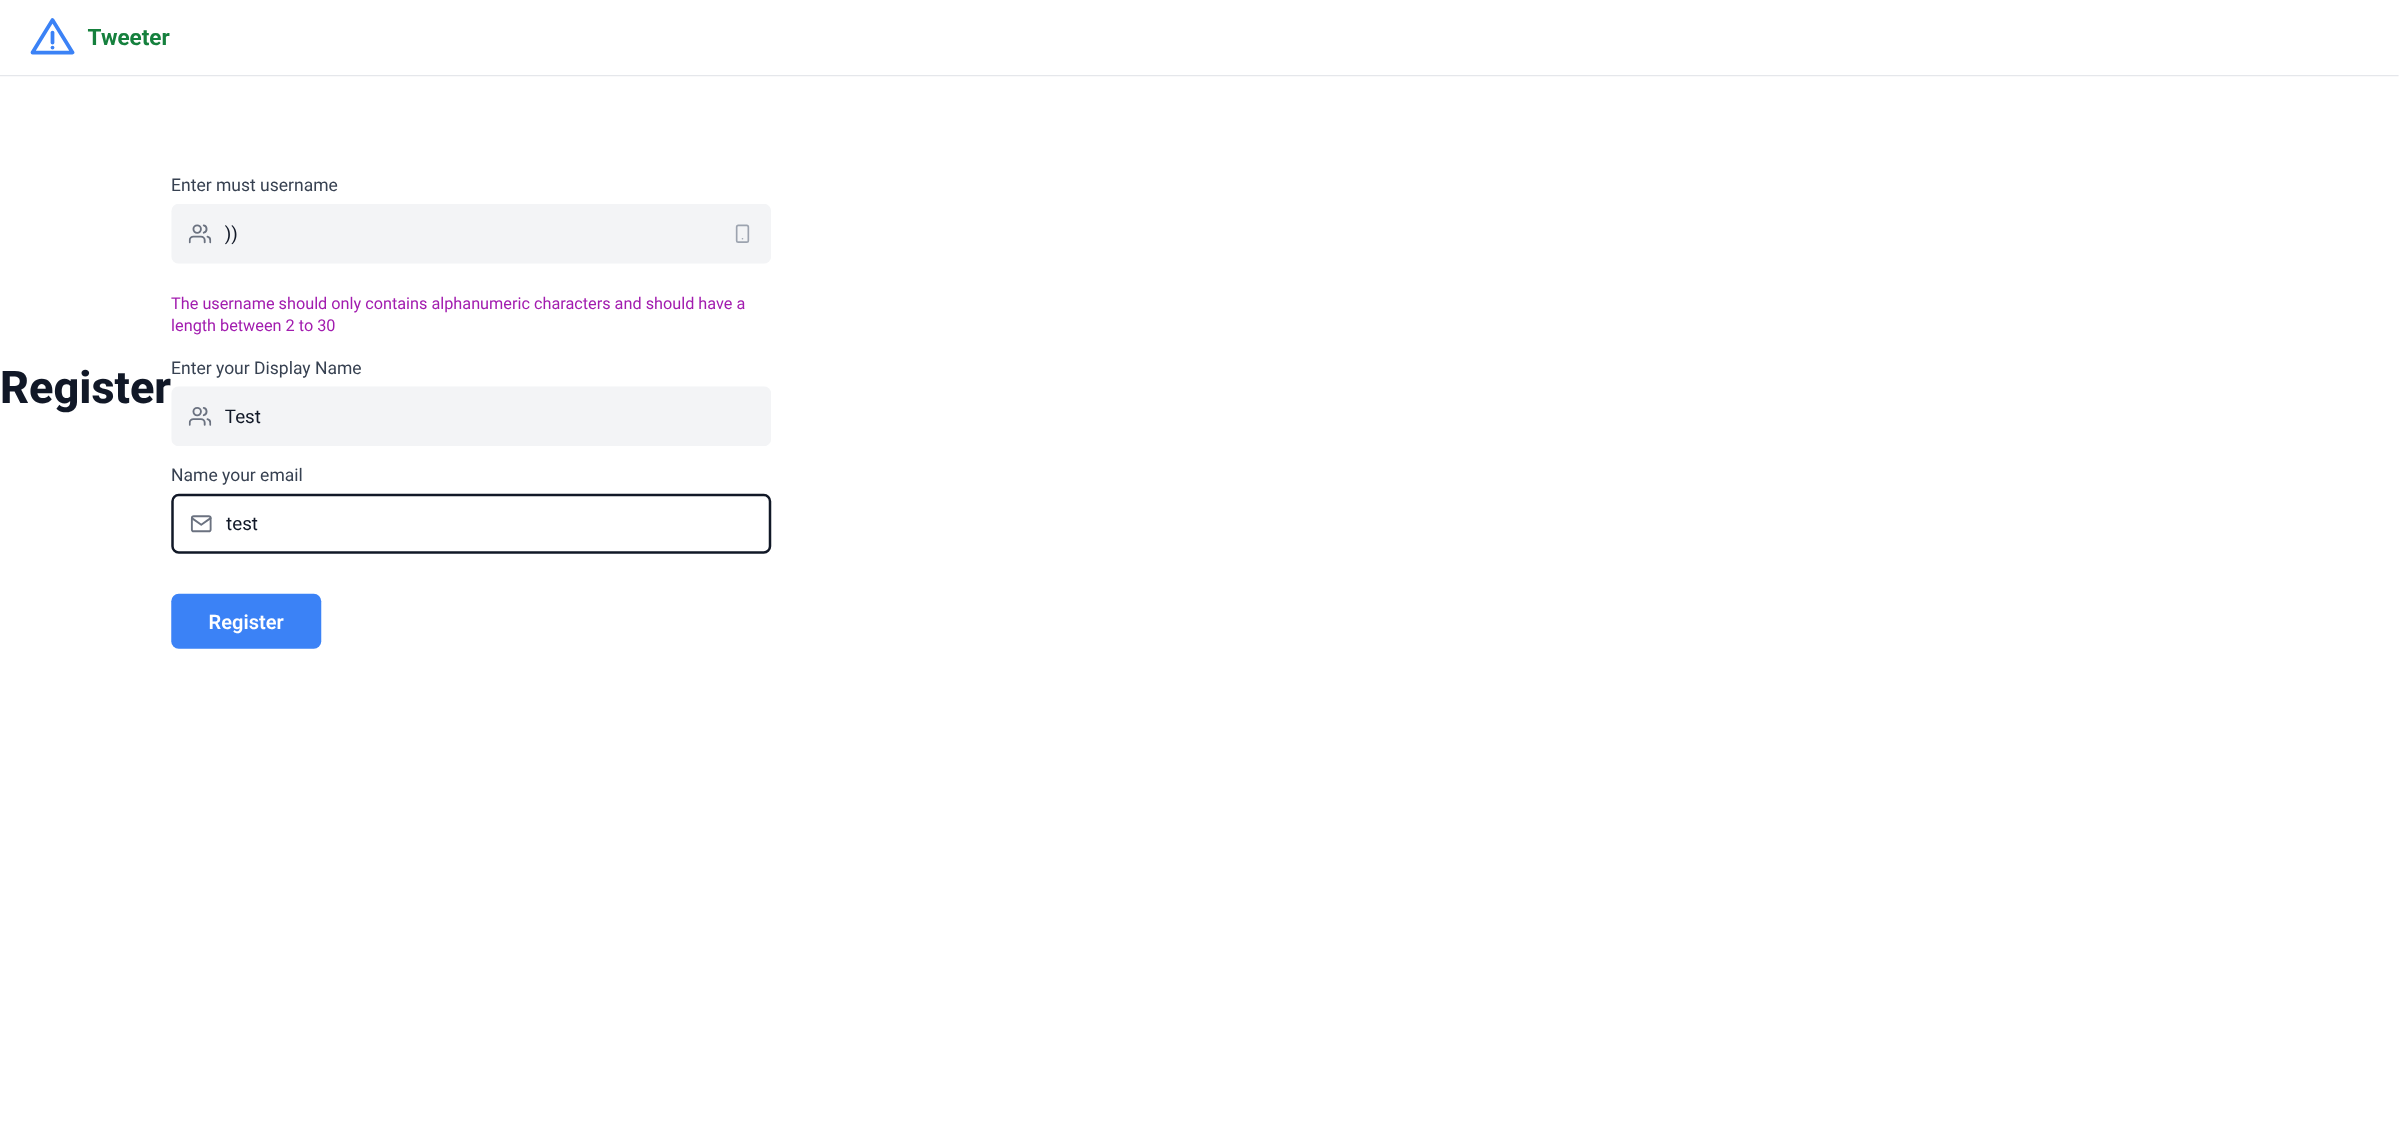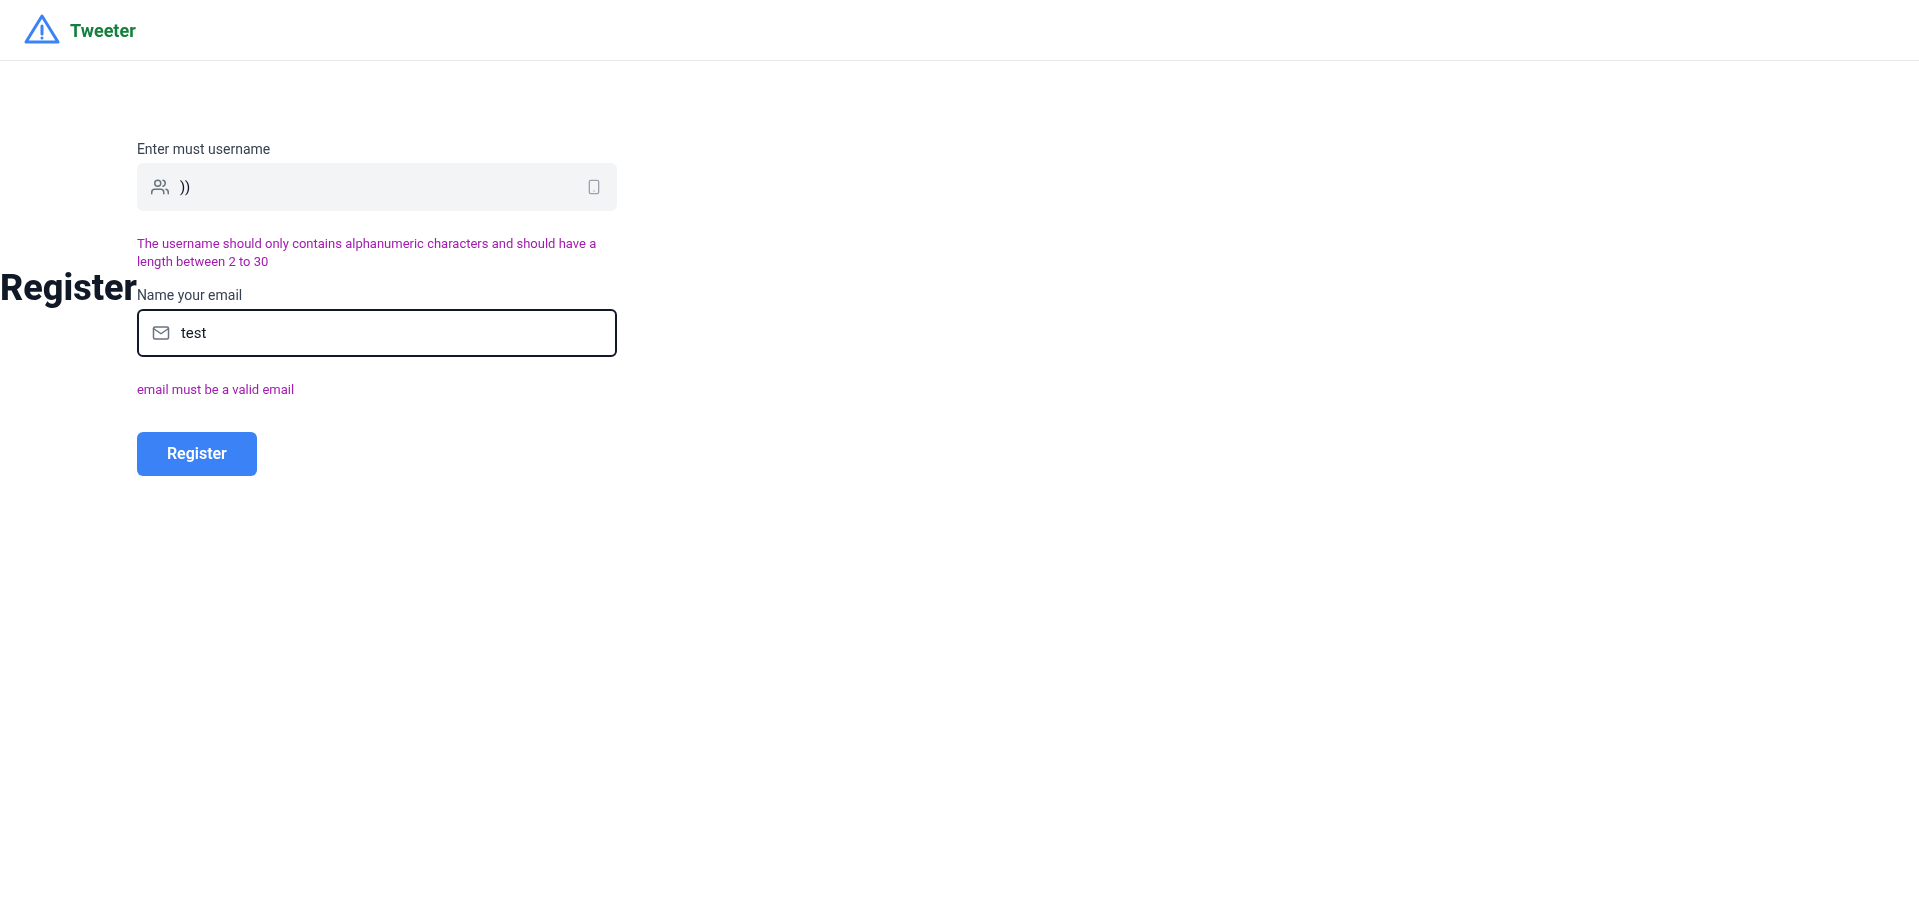--- a/index.html
+++ b/index.html
@@ -177,32 +177,45 @@
         <span class="input-right-icon">
           <svg width="16" height="16" viewBox="0 0 24 24" fill="none" stroke="currentColor" stroke-width="2" stroke-linecap="round" stroke-linejoin="round">
             <rect x="5" y="2" width="14" height="20" rx="2" ry="2"></rect>
             <line x1="12" y1="18" x2="12" y2="18"></line>
           </svg>
         </span>
       </div>
       <span class="error-message">The username should only contains alphanumeric characters and should have a length between 2 to 30</span>
     </div>
 
+    <div class="form-group">
+      <label class="form-label">Enter your Display Name</label>
+      <div class="input-wrapper">
+        <span class="input-icon">
+          <svg width="18" height="18" viewBox="0 0 24 24" fill="none" stroke="currentColor" stroke-width="2" stroke-linecap="round" stroke-linejoin="round">
+            <path d="M17 21v-2a4 4 0 0 0-4-4H5a4 4 0 0 0-4 4v2"></path>
+            <circle cx="9" cy="7" r="4"></circle>
+            <path d="M23 21v-2a4 4 0 0 0-3-3.87"></path>
+            <path d="M16 3.13a4 4 0 0 1 0 7.75"></path>
+          </svg>
+        </span>
+        <input type="text" class="input-field" value="Test" style="">
+      </div>
+    </div>
 
     <div class="form-group">
       <label class="form-label">Name your email</label>
       <div class="input-wrapper focused">
         <span class="input-icon">
           <svg width="18" height="18" viewBox="0 0 24 24" fill="none" stroke="currentColor" stroke-width="2" stroke-linecap="round" stroke-linejoin="round">
             <path d="M4 4h16c1.1 0 2 .9 2 2v12c0 1.1-.9 2-2 2H4c-1.1 0-2-.9-2-2V6c0-1.1.9-2 2-2z"></path>
             <polyline points="22,6 12,13 2,6"></polyline>
           </svg>
         </span>
         <input type="text" class="input-field" value="test" style="">
       </div>
-      <span class="error-message">email must be a valid email</span>
     </div>
 
 
     <button class="register-button">Register</button>
 
   </div>
 </main>
 
 </body></html>

